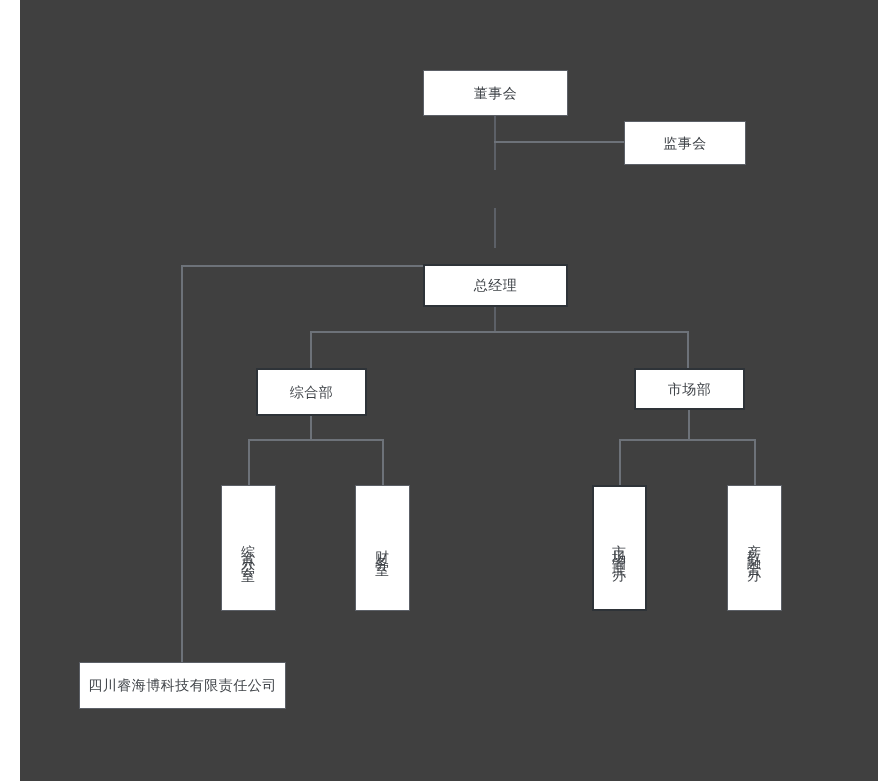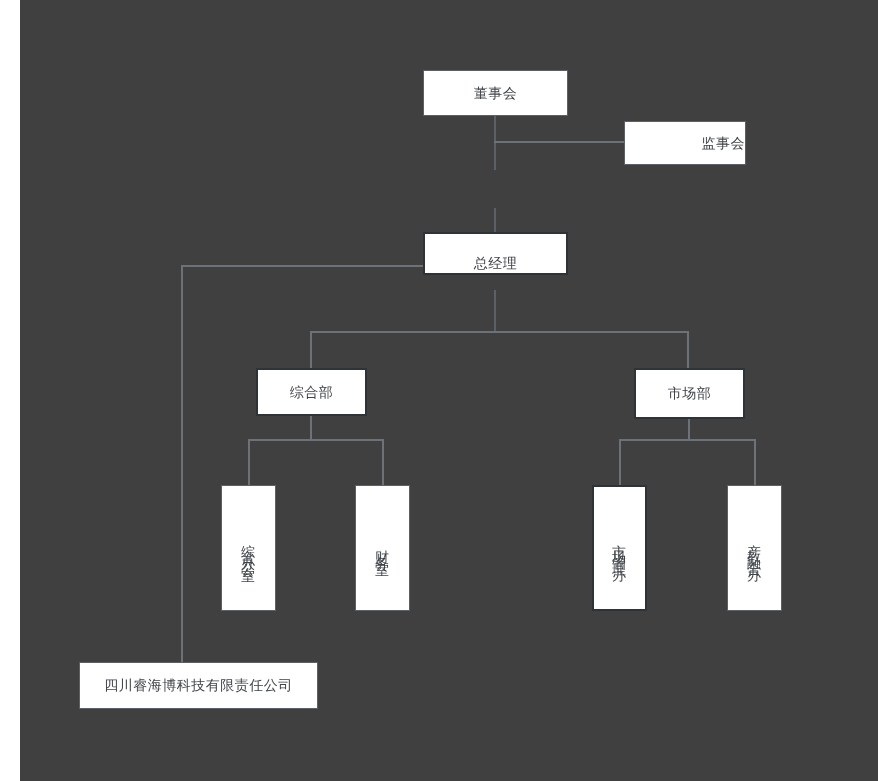--- a/index.html
+++ b/index.html
@@ -90,50 +90,50 @@
   <div class="edge v thin" style="left:668px; top:409px; height:31px;"></div>
 
   <div class="edge h thin" style="left:599px; top:439px; width:136px;"></div>
   <div class="edge v thin" style="left:599px; top:439px; height:47px;"></div>
   <div class="edge v thin" style="left:734px; top:439px; height:47px;"></div>
 
   <div class="node" style="left:403px; top:70px; width:145px; height:46px;">
     <span class="label">董事会</span>
   </div>
 
-  <div class="node" style="left:604px; top:121px; width:122px; height:44px;justify-content:flex-end;">
+  <div class="node" style="left:604px; top:121px; width:122px; height:44px;">
     <span class="label">监事会</span>
   </div>
 
 
-  <div class="node thick" style="left:403px; top:232px; width:145px; height:43px;align-items:flex-end;">
+  <div class="node thick" style="left:403px; top:264px; width:145px; height:43px;">
     <span class="label">总经理</span>
   </div>
 
   <div class="node thick" style="left:236px; top:368px; width:111px; height:48px;">
     <span class="label">综合部</span>
   </div>
 
-  <div class="node thick" style="left:614px; top:368px; width:111px; height:51px;">
+  <div class="node thick" style="left:614px; top:368px; width:111px; height:42px;">
     <span class="label">市场部</span>
   </div>
 
   <div class="node vertical" style="left:201px; top:485px; width:55px; height:126px;">
     <span class="label">综合办公室</span>
   </div>
 
   <div class="node vertical" style="left:335px; top:485px; width:55px; height:126px;">
     <span class="label">财务室</span>
   </div>
 
   <div class="node vertical thick" style="left:572px; top:485px; width:55px; height:126px;">
     <span class="label">市场管理办</span>
   </div>
 
   <div class="node vertical" style="left:707px; top:485px; width:55px; height:126px;">
     <span class="label">产教融合办</span>
   </div>
 
-  <div class="node company" style="left:59px; top:662px; width:239px; height:47px;">
+  <div class="node company" style="left:59px; top:662px; width:207px; height:47px;">
     <span class="label">四川睿海博科技有限责任公司</span>
   </div>
 
 </div>
 
 </body></html>

